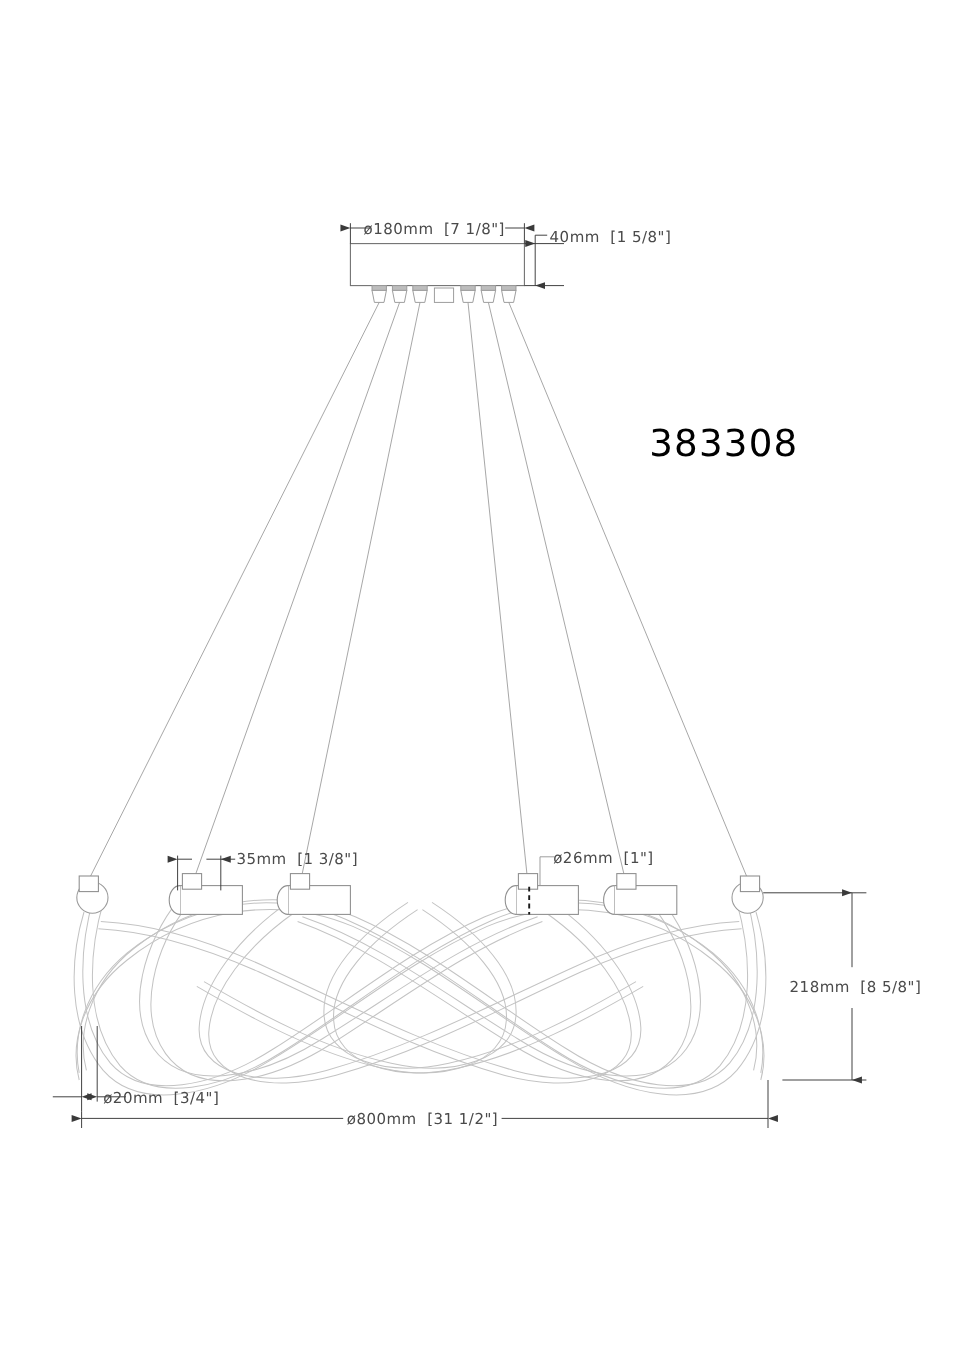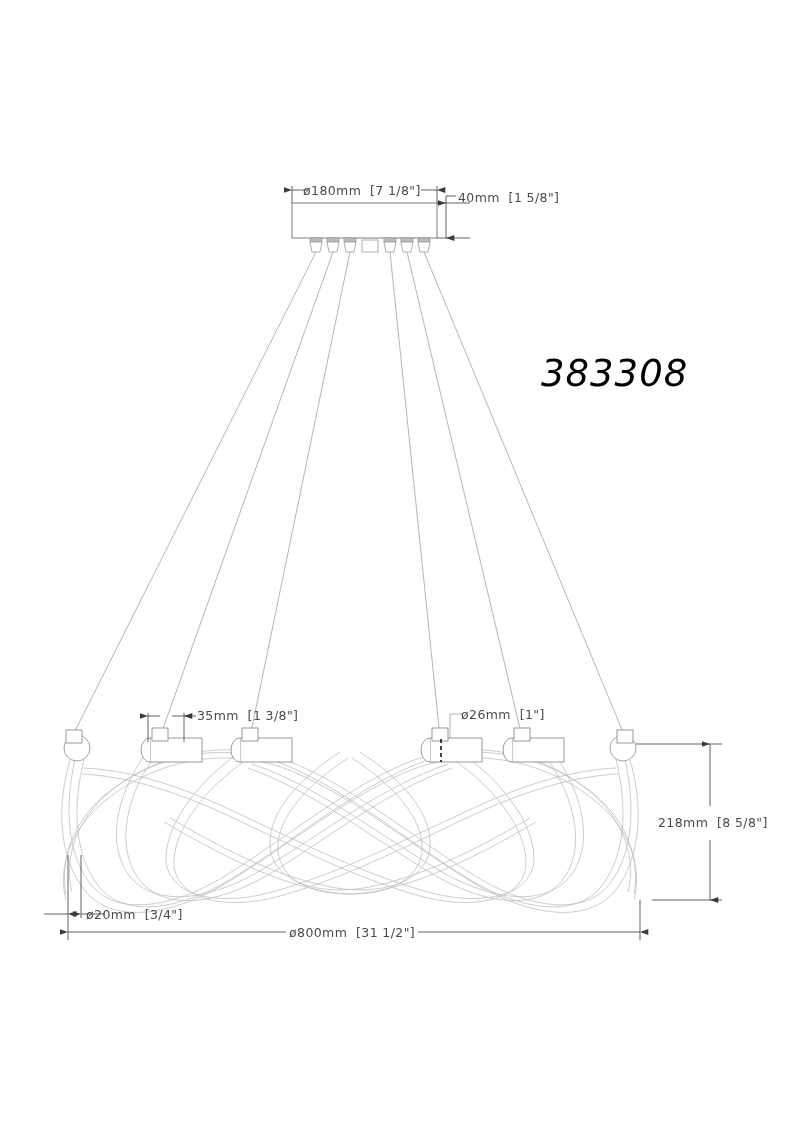--- a/index.html
+++ b/index.html
@@ -3,22 +3,22 @@
 <meta charset="utf-8">
 <style>
   html,body{margin:0;padding:0;background:#ffffff;}
   body{width:800px;height:1132px;position:relative;overflow:hidden;
        font-family:"DejaVu Sans", sans-serif;}
   #stage{position:absolute;left:0;top:0;width:800px;height:1132px;}
   svg{position:absolute;left:0;top:0;width:800px;height:1132px;}
   .lbl{position:absolute;white-space:pre;color:#3a3a3a;
        font-family:"DejaVu Sans", sans-serif;letter-spacing:.4px;}
   .dimtxt{font-size:12.5px;color:#4a4a4a;}
-  .partno{font-size:37px;color:#000000;letter-spacing:1px;
-          font-family:"DejaVu Sans", sans-serif;font-style:italic;}
+  .partno{font-size:31px;color:#000000;letter-spacing:1px;
+          font-family:"DejaVu Sans", sans-serif;}
 </style>
 </head>
 <body>
 
 <div id="stage">
 
   <svg viewBox="0 0 800 1132">
     <defs>
       <marker id="arrL" markerWidth="9" markerHeight="7" refX="8.5" refY="3.5" orient="auto" markerUnits="userSpaceOnUse">
         <path d="M8.5,3.5 L0.2,0.6 L0.2,6.4 Z" fill="#3a3a3a"></path>

